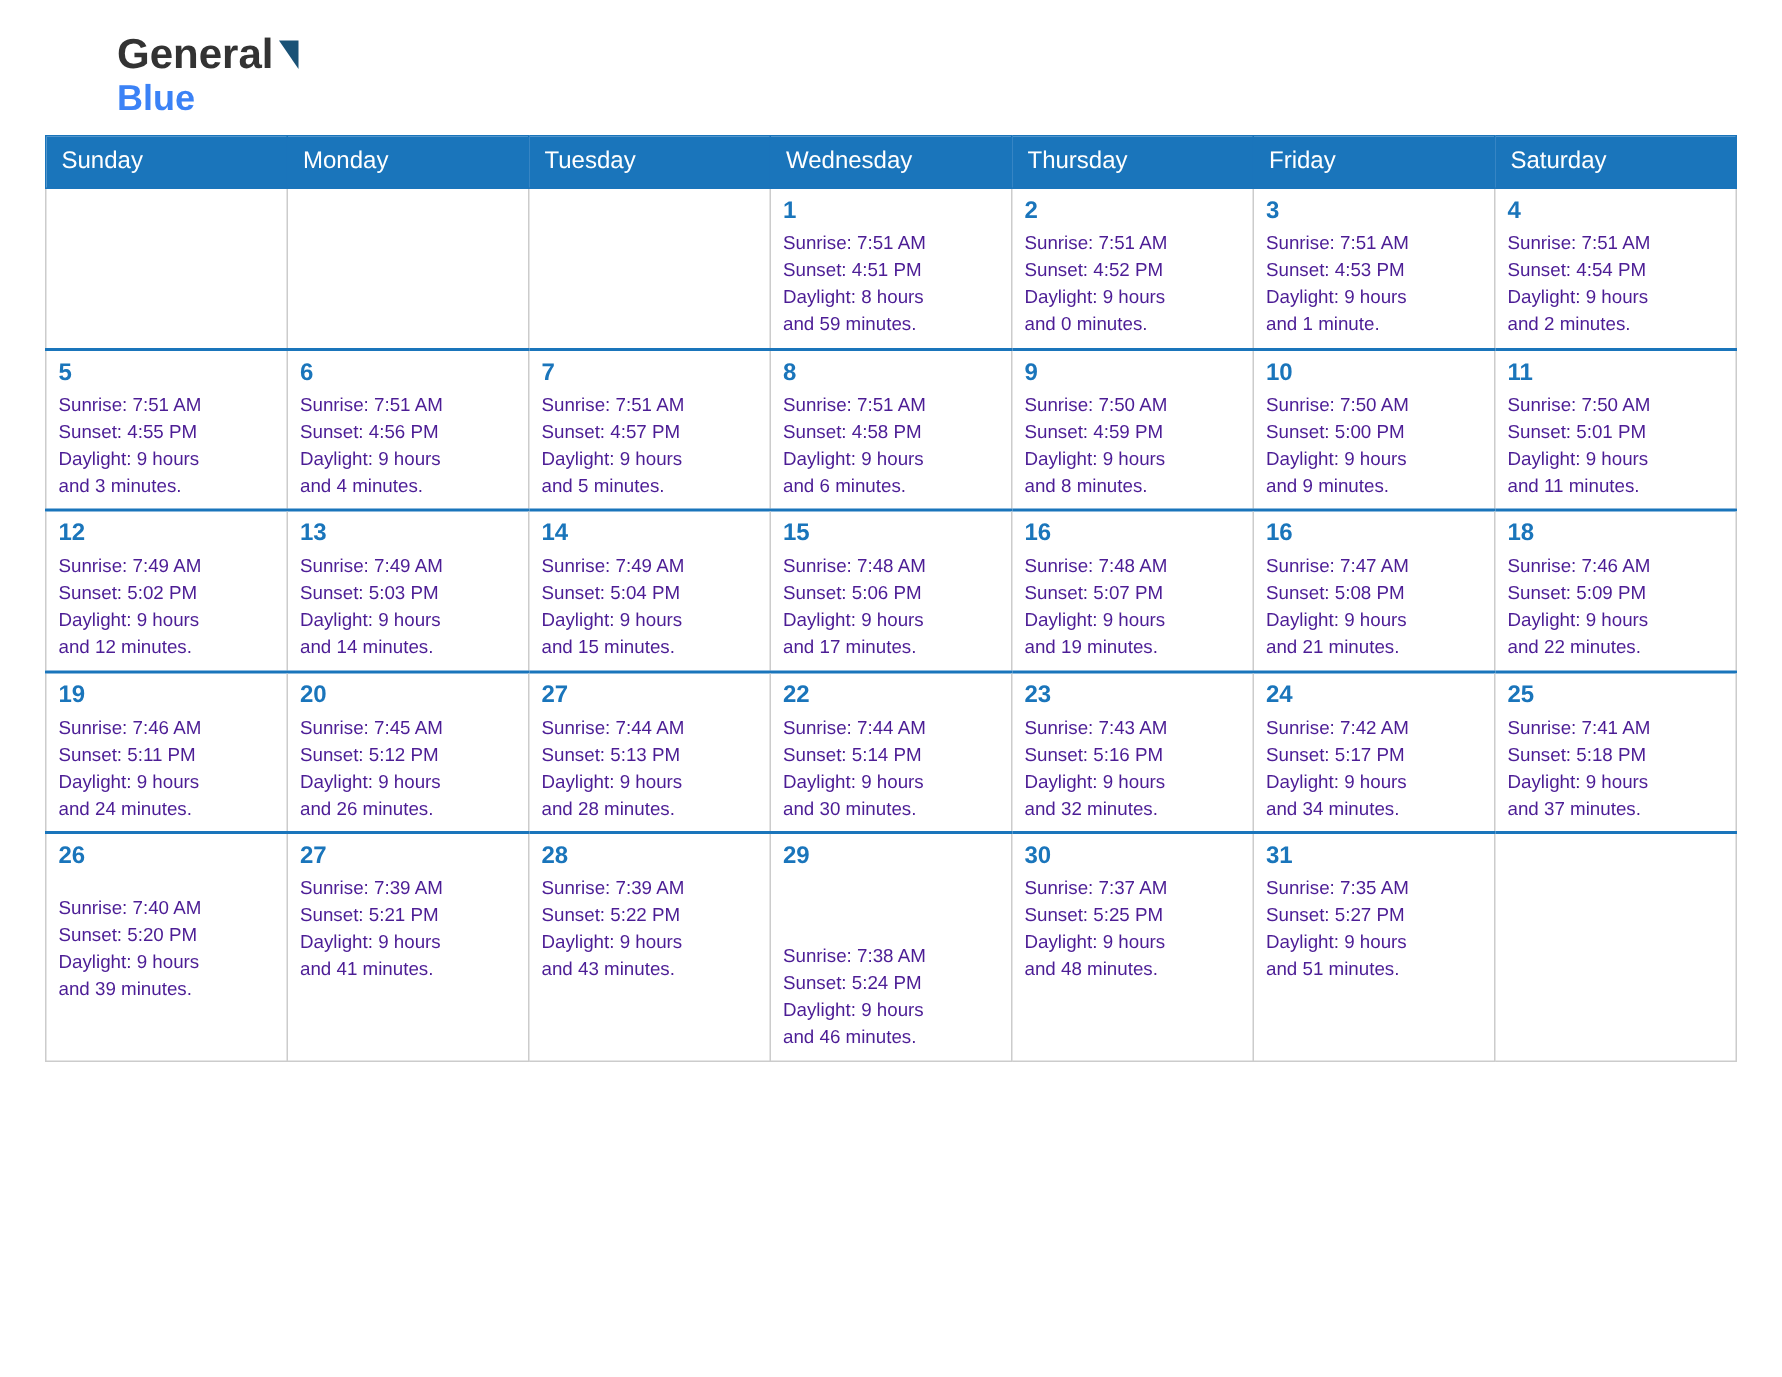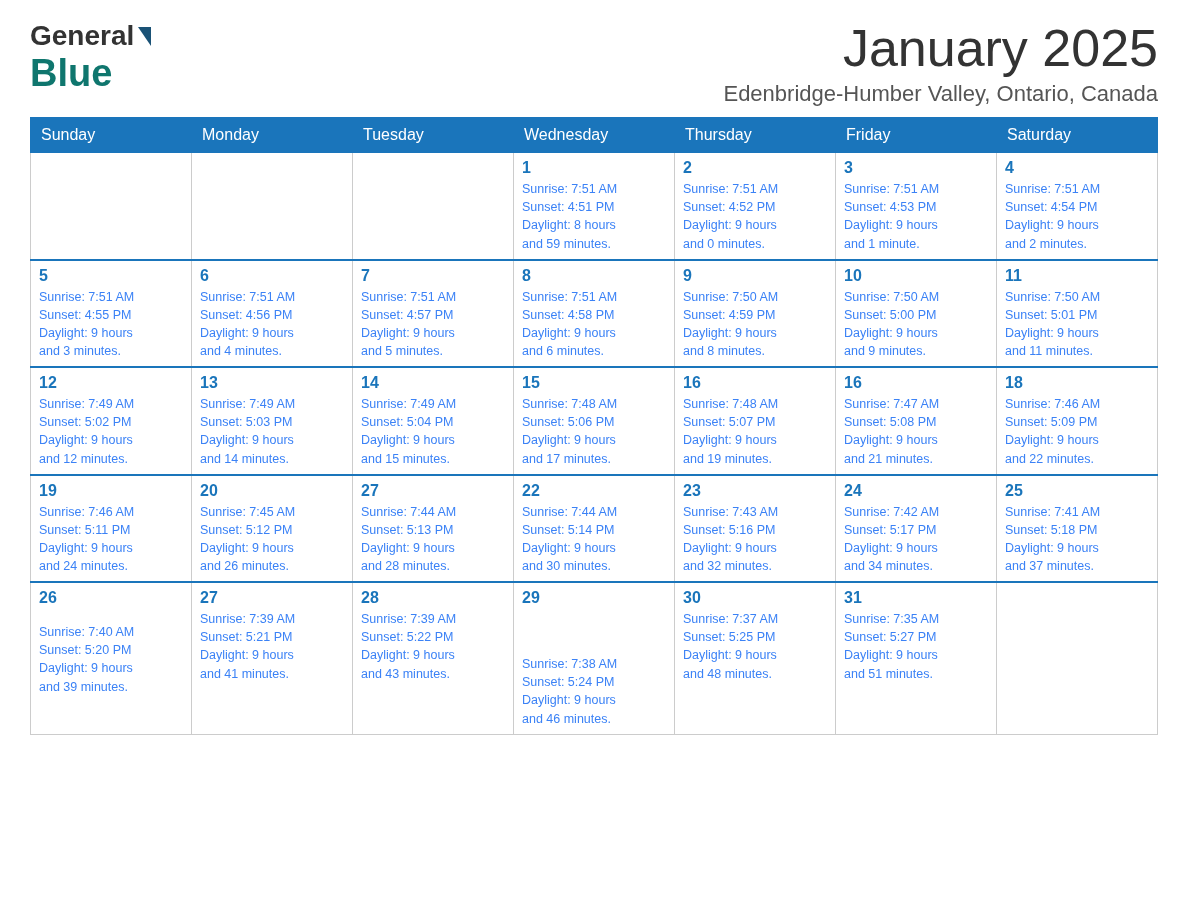--- a/index.html
+++ b/index.html
@@ -60,44 +60,40 @@
     }
     .day-number {
       font-size: 16px;
       font-weight: bold;
       color: #1a75bb;
       margin-bottom: 3px;
       display: block;
     }
     .day-info {
       font-size: 12.5px;
-      color: #3b82f6;
+      color: #4c1d95;
       line-height: 1.45;
     }
     .empty-cell {
       background: #fff;
     }
     .row-divider td {
       border-top: 2px solid #1a75bb;
     }
   </style>
 </head>
 <body>
 
 <div class="header-section">
   <div class="logo-area">
     <div class="logo-row1">
       <span style="font-size:28px;font-weight:bold;color:#333;">General</span>
       <span style="display:inline-block;width:0;height:0;border-left:13px solid transparent;border-right:0;border-top:19px solid #1a5276;margin:0 1px 0 2px;"></span>
     </div>
-    <span style="font-size:38px;font-weight:bold;color:#0f766e;margin-left:0;">Blue</span>
-  </div>
-  <div class="title-area">
-    <div class="main-title">January 2025</div>
-    <div class="subtitle">Edenbridge-Humber Valley, Ontario, Canada</div>
+    <span style="font-size:24px;font-weight:bold;color:#3b82f6;margin-left:0;">Blue</span>
   </div>
 </div>
 
 <table class="calendar">
   <thead>
     <tr>
     <th>Sunday</th>
         <th>Monday</th>
         <th>Tuesday</th>
         <th>Wednesday</th>
@@ -340,20 +336,21 @@
       </tr>
     </tbody>
 </table>
 
 <style>
   .logo-area {
     display: flex;
     flex-direction: row;
     align-items: center;
     gap: 0;
+    margin-left: 48px;
   }
 </style>
 
 <style>
   .logo-area {
     flex-direction: column !important;
     align-items: flex-start !important;
   }
   .logo-row1 {
     display: flex;

